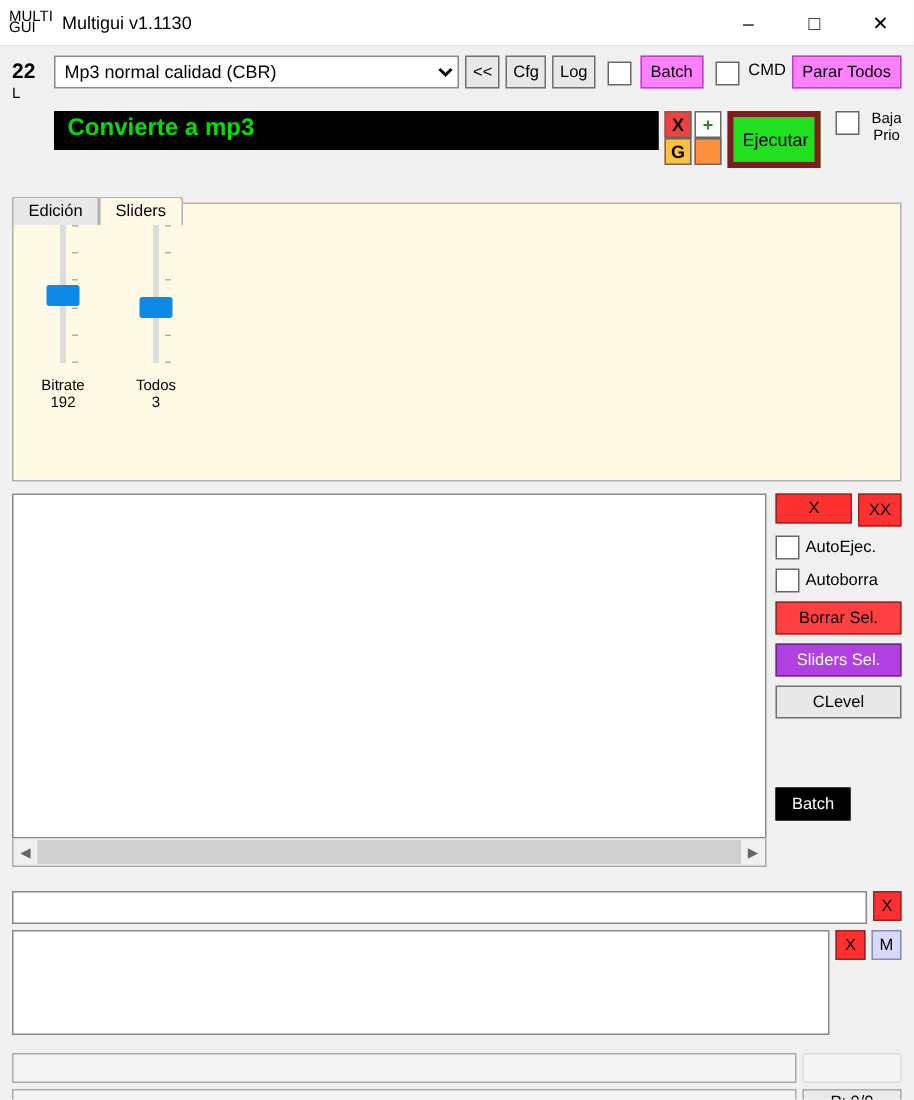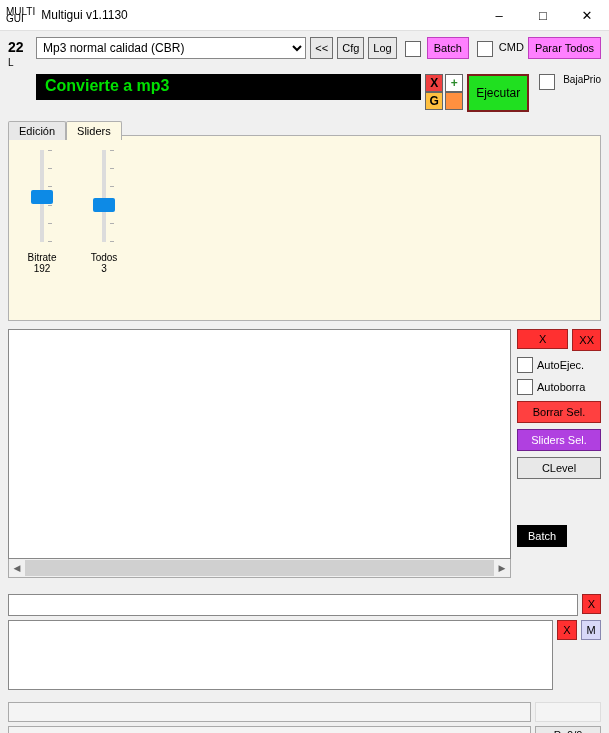--- a/index.html
+++ b/index.html
@@ -24,25 +24,25 @@
   .btn.black{background:#000;color:#fff;border-color:#000;margin-top:40px;}
   .lbl{font-size:11px;padding-top:4px;}
   .row2{display:flex;align-items:flex-start;gap:4px;margin-top:6px;}
   .titlebar2{flex:1;background:#000;color:#00e000;font-family:Arial Black,Arial;font-weight:bold;font-size:16px;padding:2px 8px;height:26px;box-sizing:border-box;border:1px solid #000;}
   .minigrid{display:grid;grid-template-columns:auto auto;grid-auto-rows:16px;gap:2px;}
   .mini{width:16px;height:16px;border:1px solid #666;display:flex;align-items:center;justify-content:center;font-weight:bold;font-size:12px;}
   .mini.red{background:#f04040;color:#000;}
   .mini.plus{background:#fff;color:#2a8a2a;}
   .mini.G{background:#ffc040;color:#000;}
   .mini.orange{background:#ff9040;}
-  .bigbtn{width:62px;height:38px;background:#20e020;border:2px solid #7f1d1d;font-size:12px;}
-  .ckcol{display:flex;flex-direction:row;align-items:center;font-size:10px;margin-left:2px;}
+  .bigbtn{width:62px;height:38px;background:#20e020;border:4px solid #7f1d1d;font-size:12px;}
+  .ckcol{display:flex;flex-direction:column;align-items:center;font-size:10px;margin-left:2px;}
   
   .tabs{margin-top:4px;display:flex;gap:0;}
-  .tab{border:1px solid #b0b0b0;border-bottom:0;padding:3px 10px;font-size:11px;border-radius:2px 2px 0 0;background:#e8e8e8;position:relative;top:5px;}
+  .tab{border:1px solid #b0b0b0;border-bottom:0;padding:3px 10px;font-size:11px;border-radius:2px 2px 0 0;background:#e8e8e8;position:relative;top:15px;}
   .tab.active{background:var(--sliderPanel);z-index:2;}
   .tabpanel{border:1px solid #b0b0b0;background:var(--sliderPanel);height:156px;padding:14px 16px;}
   .sliders{display:flex;gap:28px;align-items:flex-start;}
   .slider{display:flex;flex-direction:column;align-items:center;width:34px;}
   .track{width:4px;height:92px;background:#dcdcdc;position:relative;margin:0 auto;}
   .tick{position:absolute;left:8px;width:4px;height:1px;background:#b0b0b0;}
   .thumb{position:absolute;left:-9px;width:22px;height:14px;background:#0d8ae6;border-radius:2px;}
   .thumb::after{content:"";position:absolute;right:-7px;top:0;border:7px solid transparent;border-left:7px solid #0d8ae6;}
   .slabel{text-align:center;margin-top:10px;font-size:10px;}
   

